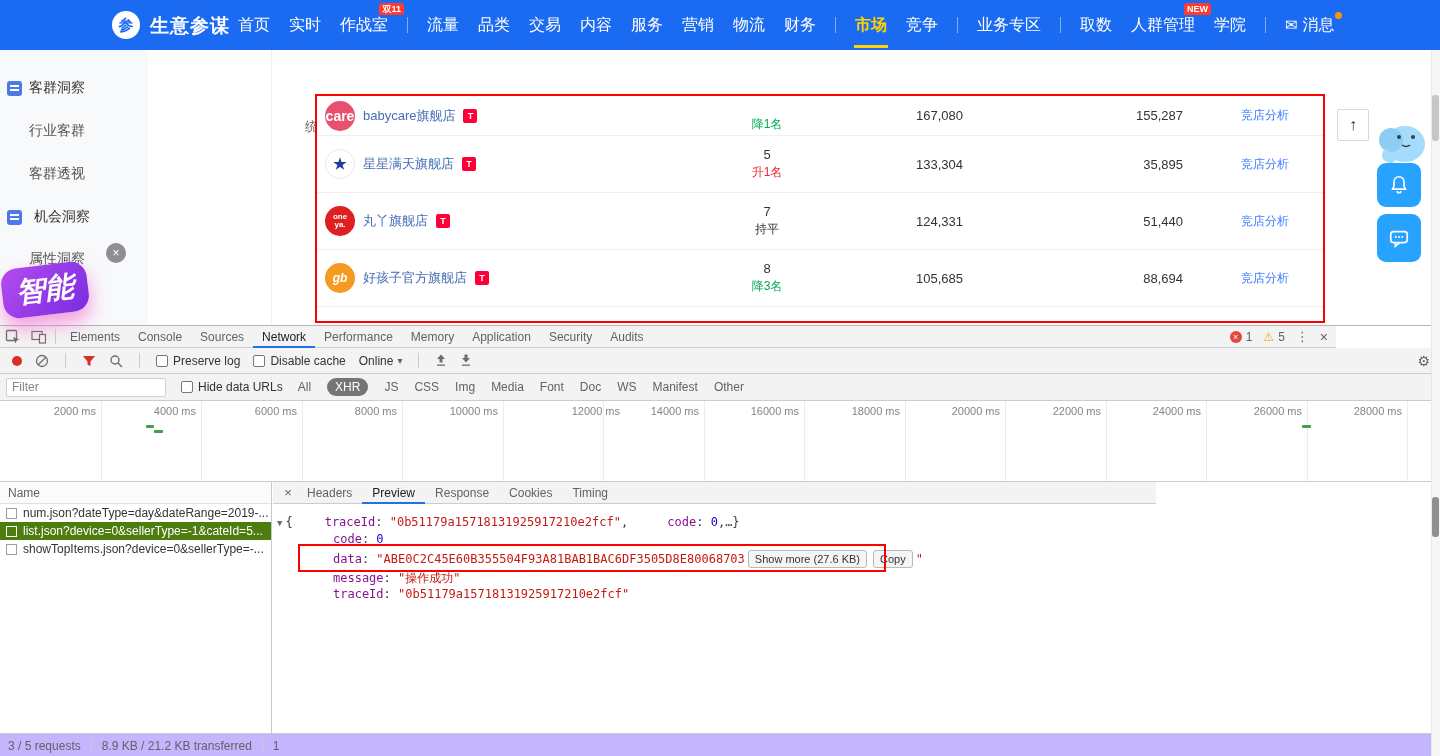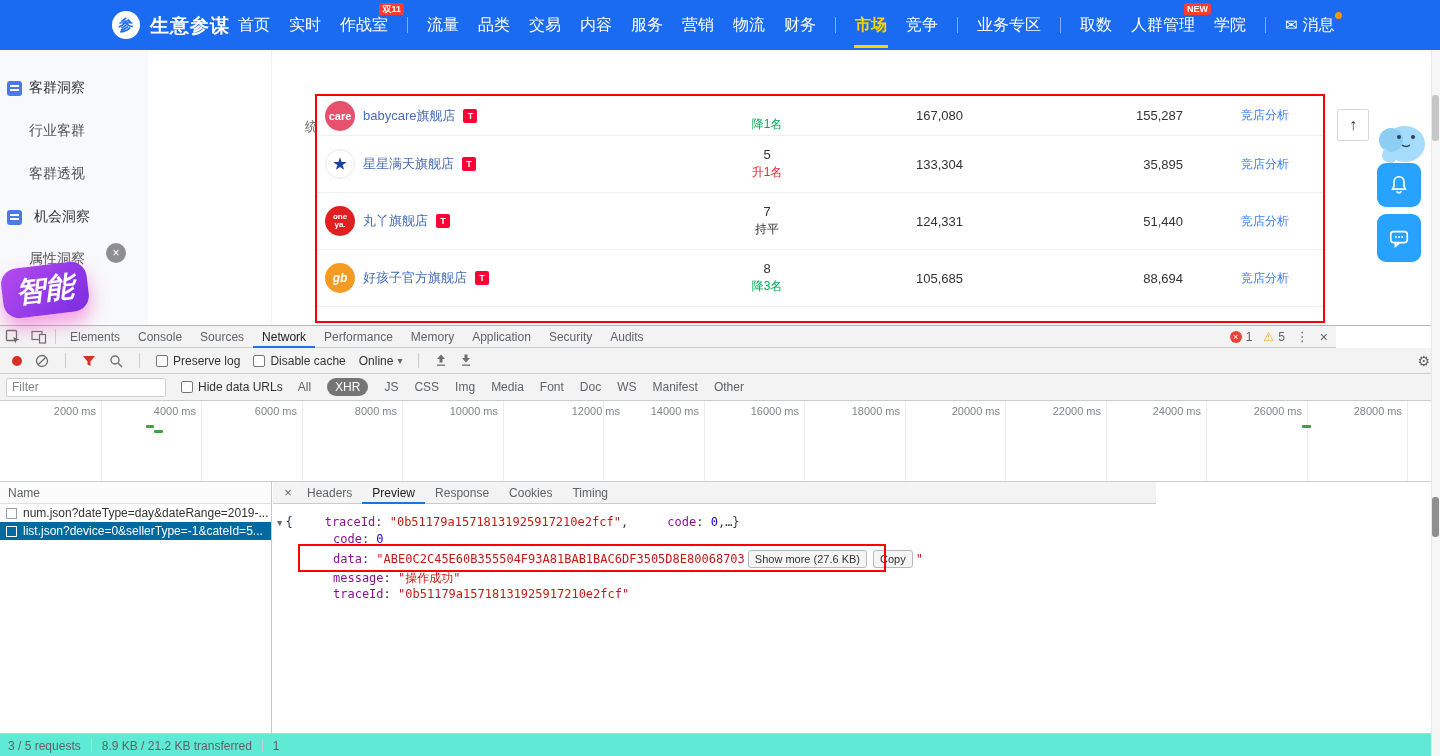--- a/index.html
+++ b/index.html
@@ -35,21 +35,21 @@
   .range-btn { min-width:28px; height:26px; padding:0 7px; border:1px solid #d9d9d9; background:#fff; color:#555; font-size:12px; border-radius:2px; display:flex; align-items:center; justify-content:center; cursor:pointer; }
   .range-btn.active { background:#2468f2; border-color:#2468f2; color:#fff; }
   .dd { position:absolute; top:70px; font-size:13px; color:#333; display:flex; gap:6px; align-items:center; cursor:pointer; }
   .dd .arrow { color:#bbb; font-size:11px; }
 
   
   .store-table { position:absolute; left:317px; top:96px; width:1006px; height:225px; overflow:hidden; background:#fff; z-index:5; }
   .st-row { display:grid; grid-template-columns:390px 120px 160px 220px 1fr; align-items:center; border-bottom:1px solid #f0f0f0; height:57px; }
   .st-row.first { height:40px; }
   .name-cell { display:flex; align-items:center; gap:8px; padding-left:8px; }
-  .store-logo { width:30px; height:30px; border-radius:50%; color:#fff; font-size:11px; font-weight:bold; display:flex; align-items:center; justify-content:center; flex:none; text-align:center; overflow:hidden; }
+  .store-logo { width:30px; height:30px; border-radius:50%; color:#fff; font-size:14px; font-weight:bold; display:flex; align-items:center; justify-content:center; flex:none; text-align:center; overflow:hidden; }
   .logo-babycare { background:#e8516d; }
   .logo-star { background:#fff; color:#1d3f9e; border:1px solid #e8e8e8; font-size:15px; }
   .logo-oneya { background:#e02020; font-size:8px; line-height:8px; white-space:normal; padding:3px; }
   .logo-gb { background:#f59b22; font-size:12px; font-style:italic; }
   .store-name { font-size:13px; color:#466cb5; cursor:pointer; }
   .tmall-badge { width:14px; height:14px; background:#ff0036; border-radius:2px; color:#fff; font-size:9px; font-weight:bold; display:flex; align-items:center; justify-content:center; flex:none; }
   .rank-cell { text-align:center; }
   .rank-num { font-size:13px; color:#333; height:15px; }
   .trend { font-size:12px; margin-top:2px; }
   .trend.green { color:#00a854; } .trend.red { color:#f5222d; } .trend.flat { color:#333; }
@@ -101,36 +101,36 @@
   .dt-timeline { position:absolute; top:75px; left:0; width:1440px; height:81px; background:#fff; border-bottom:1px solid #ccc; overflow:hidden; }
   .tl-line { position:absolute; top:0; width:1px; height:81px; background:#ececec; }
   .tl-label { position:absolute; top:4px; width:92px; text-align:right; font-size:11px; color:#80868b; }
   .tl-bar { position:absolute; height:3px; background:#43a047; border-radius:1px; }
 
   .dt-main { position:absolute; top:156px; left:0; width:1156px; height:251px; }
   .req-panel { position:absolute; left:0; top:0; width:272px; height:251px; border-right:1px solid #c9c9c9; background:#fff; overflow:hidden; }
   .req-header { height:22px; border-bottom:1px solid #e0e0e0; display:flex; align-items:center; padding-left:8px; color:#5f6368; background:#fbfbfb; }
   .req-row { height:18px; display:flex; align-items:center; padding-left:6px; gap:6px; white-space:nowrap; overflow:hidden; cursor:pointer; color:#333; }
   .req-ico { width:11px; height:11px; border:1px solid #9aa0a6; background:#fff; flex:none; }
-  .req-row.selected { background:#0369a1; color:#fff; }
+  .req-row.selected { background:#4d7c0f; color:#fff; }
   .req-row.selected .req-ico { border-color:#fff; background:transparent; }
   .req-text { overflow:hidden; text-overflow:ellipsis; }
 
   .detail-panel { position:absolute; left:273px; top:0; right:0; height:251px; background:#fff; }
   .detail-tabs { height:22px; background:#f3f3f3; border-bottom:1px solid #ccc; display:flex; align-items:center; padding-left:6px; color:#5f6368; }
   .close-x { width:18px; text-align:center; font-size:13px; cursor:pointer; }
   .dtab { padding:0 10px; height:22px; display:flex; align-items:center; cursor:pointer; }
   .dtab.active { color:#202124; box-shadow:inset 0 -2px 0 #1a73e8; }
   .preview { position:absolute; top:23px; left:0; right:0; bottom:0; background:#fff; font-family:"DejaVu Sans Mono",monospace; font-size:12px; color:#303942; overflow:hidden; }
   .pv-line { position:absolute; white-space:nowrap; }
   .pv-key { color:#881391;margin-left:32px; } .pv-num { color:#1c00cf; } .pv-str { color:#c41a16; }
   .pv-tri { display:inline-block; font-size:9px; color:#6e6e6e; margin-right:3px; cursor:pointer; }
   .pv-btn { display:inline-block; font-family:"Liberation Sans",sans-serif; font-size:11px; color:#333; background:#f5f5f5; border:1px solid #b9b9b9; border-radius:3px; padding:0 6px; margin:0 3px; line-height:16px; cursor:pointer; }
 
-  .dt-status { position:absolute; left:0; top:407px; width:1440px; height:24px; background:#5eead4; border-top:1px solid #ccc; display:flex; align-items:center; gap:10px; padding-left:8px; color:#5f6368; }
+  .dt-status { position:absolute; left:0; top:407px; width:1440px; height:24px; background:#c4b5fd; border-top:1px solid #ccc; display:flex; align-items:center; gap:10px; padding-left:8px; color:#5f6368; }
   .st-sep { width:1px; height:13px; background:#ccc; }
 
   
   .rail { position:absolute; right:0; top:50px; width:9px; height:706px; background:#f6f6f6; border-left:1px solid #e8e8e8; z-index:80; }
   .thumb { position:absolute; right:1px; width:7px; border-radius:3px; }
   .thumb-a { top:45px; height:46px; background:#c6c6c6; }
   .thumb-b { top:447px; height:40px; background:#8f8f8f; }
 </style>
 </head>
 <body>
@@ -459,20 +459,24 @@
       <div class="req-panel">
         <div class="req-header">Name</div>
         <div class="req-row">
             <span class="req-ico"></span>
             <span class="req-text">num.json?dateType=day&amp;dateRange=2019-...</span>
           </div>
         <div class="req-row selected">
             <span class="req-ico"></span>
             <span class="req-text">list.json?device=0&amp;sellerType=-1&amp;cateId=5...</span>
           </div>
+        <div class="req-row">
+            <span class="req-ico"></span>
+            <span class="req-text">showTopItems.json?device=0&amp;sellerType=-...</span>
+          </div>
       </div>
 
       <div class="detail-panel">
         <div class="detail-tabs">
           <span class="close-x">×</span>
           <div class="dtab">Headers</div>
           <div class="dtab active">Preview</div>
           <div class="dtab">Response</div>
           <div class="dtab">Cookies</div>
           <div class="dtab">Timing</div>

